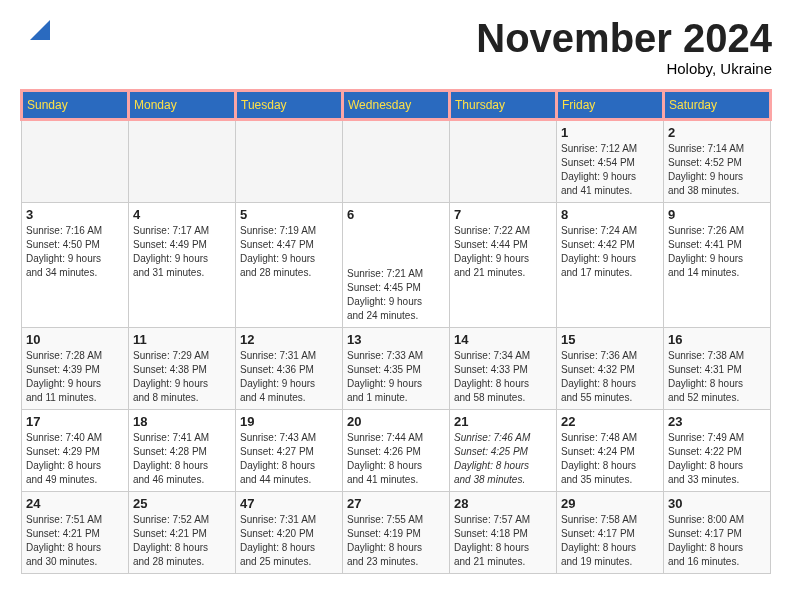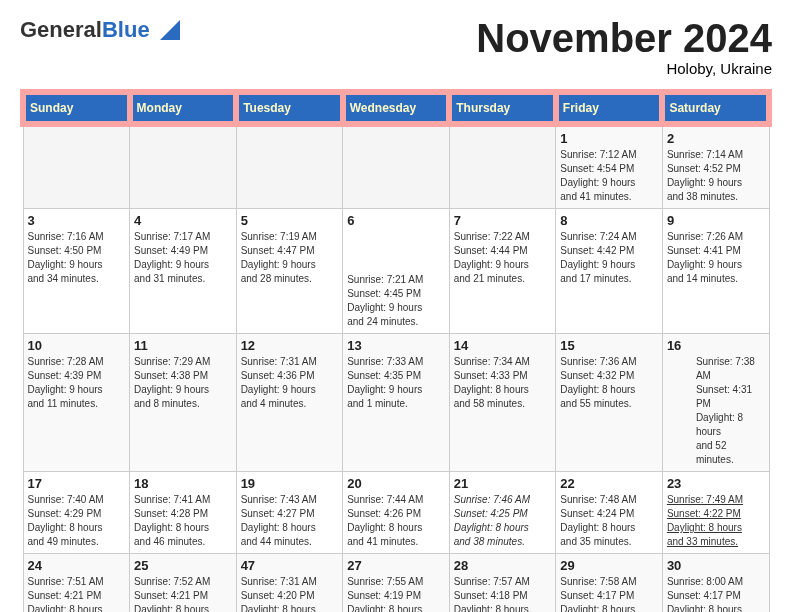--- a/index.html
+++ b/index.html
@@ -49,26 +49,26 @@
       font-size: 15px;
       color: #000000;
     }
     .calendar {
       width: 100%;
       border-collapse: collapse;
       table-layout: fixed;
     }
     .calendar thead tr th {
       background: #2a6abf;
-      color: #fef9c3;
+      color: #fde047;
       font-size: 12px;
-      font-weight: bold;
+      font-weight: normal;
       padding: 6px 4px;
       text-align: left;
-      border: 6px solid #fca5a5;
+      border: 3px solid #fca5a5;
     }
     .calendar tbody tr td {
       border: 1px solid #ccc;
       vertical-align: top;
       padding: 4px 4px 4px 4px;
       height: 82px;
       background: #fff;
       font-size: 10px;
       color: #222;
     }
@@ -90,26 +90,20 @@
     .empty-cell {
       background: #f5f5f5 !important;
     }
   </style>
 </head>
 <body>
 
 <div class="page">
   <div class="header">
     <div class="logo">
-      <div>
-        <div class="logo-text">
-          <span class="logo-general">General</span><span class="logo-blue">Blue</span>
-        </div>
-
-      </div>
       <svg class="logo-icon" viewBox="0 0 28 28">
         <polygon points="8,24 28,4 28,24" fill="#2a6abf"></polygon>
       </svg>
     </div>
     <div class="title-block">
       <div class="month-year">November 2024</div>
       <div class="location">Holoby, Ukraine</div>
     </div>
   </div>
 
@@ -236,21 +230,21 @@
           </td>
           <td>
             <span class="day-num">15</span>
             <div class="day-info" style="white-space: pre-line;">Sunrise: 7:36 AM
 Sunset: 4:32 PM
 Daylight: 8 hours
 and 55 minutes.</div>
           </td>
           <td>
             <span class="day-num">16</span>
-            <div class="day-info" style="white-space: pre-line; margin-left: 29px;">Sunrise: 7:38 AM
+            <div class="day-info" style="white-space: pre-line;">Sunrise: 7:38 AM
 Sunset: 4:31 PM
 Daylight: 8 hours
 and 52 minutes.</div>
           </td>
         </tr>
         <tr>
           <td>
             <span class="day-num">17</span>
             <div class="day-info" style="white-space: pre-line;">Sunrise: 7:40 AM
 Sunset: 4:29 PM
@@ -287,21 +281,21 @@
           </td>
           <td>
             <span class="day-num">22</span>
             <div class="day-info" style="white-space: pre-line;">Sunrise: 7:48 AM
 Sunset: 4:24 PM
 Daylight: 8 hours
 and 35 minutes.</div>
           </td>
           <td>
             <span class="day-num">23</span>
-            <div class="day-info" style="white-space: pre-line; text-decoration: underline;">Sunrise: 7:49 AM
+            <div class="day-info" style="white-space: pre-line;">Sunrise: 7:49 AM
 Sunset: 4:22 PM
 Daylight: 8 hours
 and 33 minutes.</div>
           </td>
         </tr>
         <tr>
           <td>
             <span class="day-num">24</span>
             <div class="day-info" style="white-space: pre-line;">Sunrise: 7:51 AM
 Sunset: 4:21 PM

